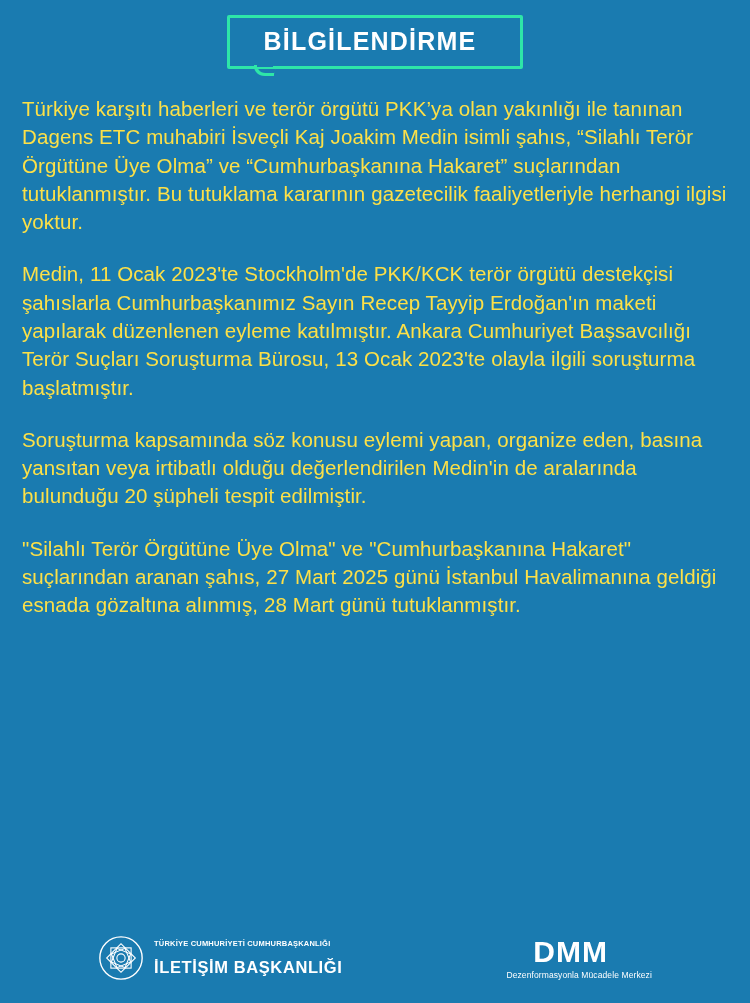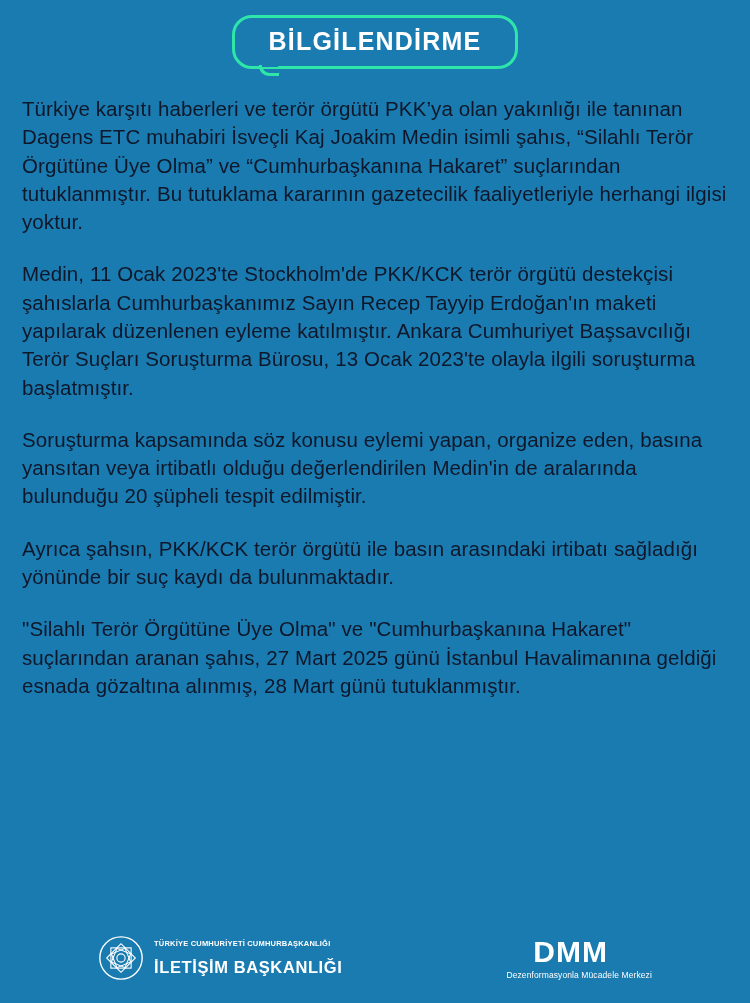--- a/index.html
+++ b/index.html
@@ -19,22 +19,22 @@
 
   
   .badge-wrap {
     display: flex;
     justify-content: center;
     padding-top: 15px;
   }
   .badge {
     position: relative;
     border: 3px solid #2ee6a8;
-    border-radius: 20px;
-    padding: 11px 34px 12px 34px;
+    border-radius: 2px;
+    padding: 11px 44px 12px 34px;
     min-width: 244px;
     text-align: center;
     background: transparent;
   }
   .badge-label {
     font-size: 25px;
     font-weight: bold;
     letter-spacing: 1.2px;
     color: #ffffff;
     line-height: 1;
@@ -73,21 +73,21 @@
   }
 
   
   .content {
     padding: 26px 22px 0 22px;
   }
   .para {
     font-size: 20.5px;
     line-height: 1.38;
     margin: 0 0 24px 0;
-    color: #0f172a;
+    color: #fde047;
     letter-spacing: 0.1px;
   }
   .para:last-child { margin-bottom: 0; }
 
   
   .footer {
     position: absolute;
     left: 0;
     right: 0;
     bottom: 22px;
@@ -156,21 +156,20 @@
   <div class="badge">
     <span class="badge-label">BİLGİLENDİRME</span>
     <span class="badge-tail"></span>
   </div>
 </div>
 
 <div class="content">
   <p class="para">Türkiye karşıtı haberleri ve terör örgütü PKK’ya olan yakınlığı ile tanınan Dagens ETC muhabiri İsveçli Kaj Joakim Medin isimli şahıs, “Silahlı Terör Örgütüne Üye Olma” ve “Cumhurbaşkanına Hakaret” suçlarından tutuklanmıştır. Bu tutuklama kararının gazetecilik faaliyetleriyle herhangi ilgisi yoktur.</p>
   <p class="para">Medin, 11 Ocak 2023'te Stockholm'de PKK/KCK terör örgütü destekçisi şahıslarla Cumhurbaşkanımız Sayın Recep Tayyip Erdoğan'ın maketi yapılarak düzenlenen eyleme katılmıştır. Ankara Cumhuriyet Başsavcılığı Terör Suçları Soruşturma Bürosu, 13 Ocak 2023'te olayla ilgili soruşturma başlatmıştır.</p>
   <p class="para">Soruşturma kapsamında söz konusu eylemi yapan, organize eden, basına yansıtan veya irtibatlı olduğu değerlendirilen Medin'in de aralarında bulunduğu 20 şüpheli tespit edilmiştir.</p>
-  <p class="para">Ayrıca şahsın, PKK/KCK terör örgütü ile basın arasındaki irtibatı sağladığı yönünde bir suç kaydı da bulunmaktadır.</p>
   <p class="para">"Silahlı Terör Örgütüne Üye Olma" ve "Cumhurbaşkanına Hakaret" suçlarından aranan şahıs, 27 Mart 2025 günü İstanbul Havalimanına geldiği esnada gözaltına alınmış, 28 Mart günü tutuklanmıştır.</p>
 </div>
 
 <div class="footer">
 
   <div class="logo-left">
     <svg class="emblem" viewBox="0 0 100 100">
       <circle cx="50" cy="50" r="46" fill="none" stroke="#ffffff" stroke-width="3"></circle>
       <g fill="none" stroke="#ffffff" stroke-width="2.4">
         <rect x="28" y="28" width="44" height="44" transform="rotate(0 50 50)"></rect>

